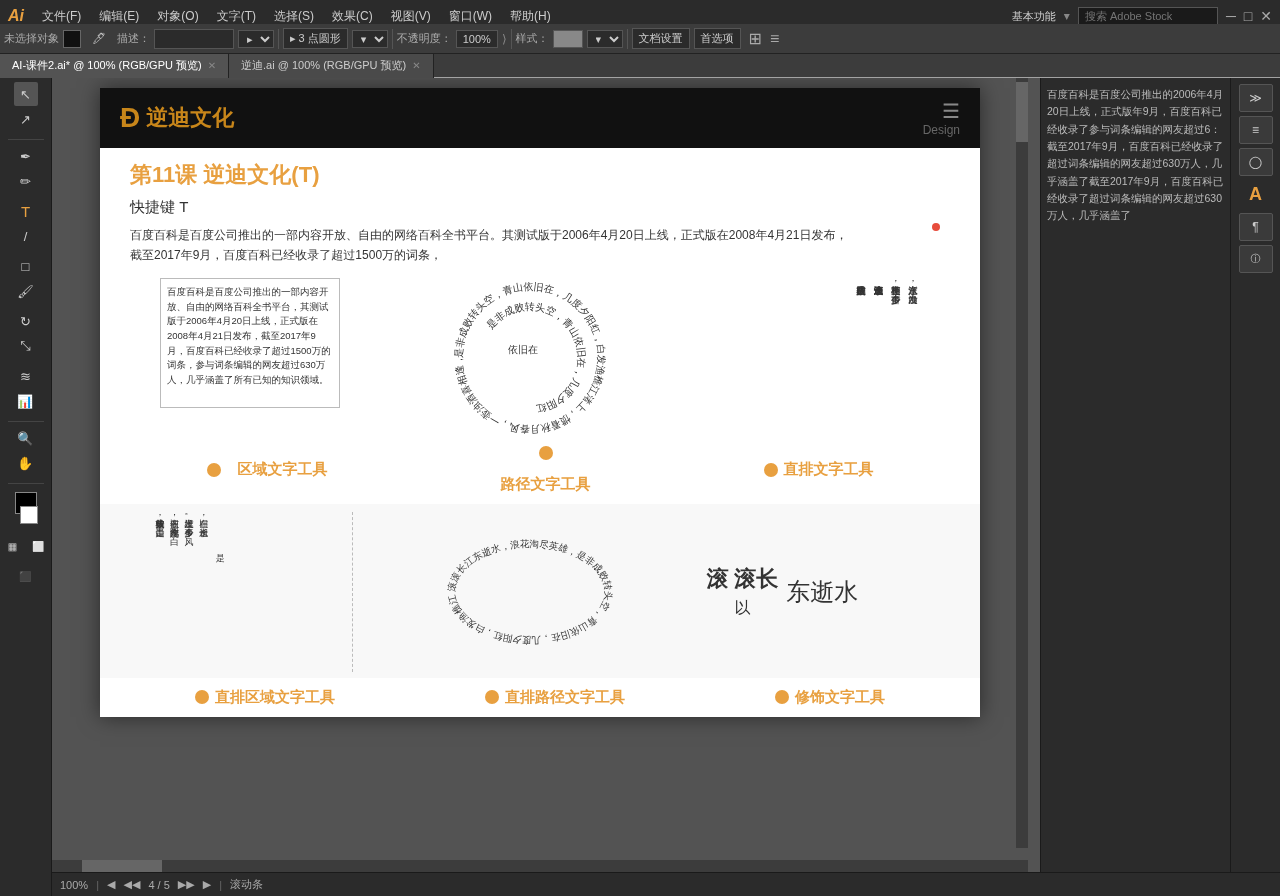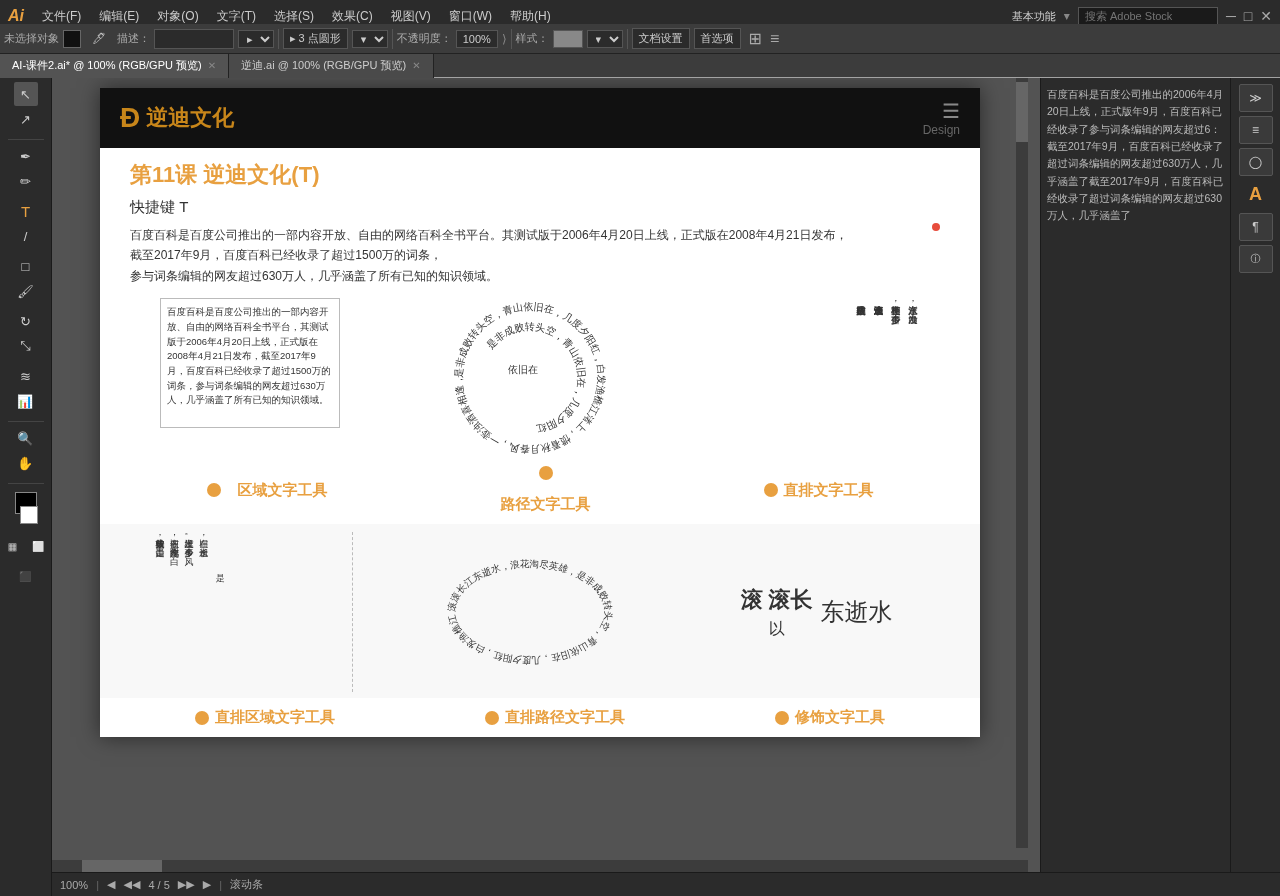--- a/index.html
+++ b/index.html
@@ -243,21 +243,20 @@
         </div>
 
         <div style="padding:4px 30px;">
           <span style="color:#333;font-size:15px;">快捷键 T</span>
         </div>
 
         <div style="padding:4px 30px;position:relative;">
           <div style="position:absolute;right:40px;top:2px;width:8px;height:8px;background:#e74c3c;border-radius:50%;"></div>
           <p style="color:#333;font-size:12px;line-height:1.7;">百度百科是百度公司推出的一部内容开放、自由的网络百科全书平台。其测试版于2006年4月20日上线，正式版在2008年4月21日发布，</p>
           <p style="color:#333;font-size:12px;line-height:1.7;">截至2017年9月，百度百科已经收录了超过1500万的词条，</p>
-          <p style="color:#333;font-size:12px;line-height:1.7;">参与词条编辑的网友超过630万人，几乎涵盖了所有已知的知识领域。</p>
         </div>
 
 
         <div style="display:flex;justify-content:space-around;padding:8px 20px 4px;align-items:flex-start;">
 
           <div style="display:flex;flex-direction:column;align-items:center;gap:4px;">
             <div style="width:180px;height:130px;border:1px solid #bbb;padding:6px;font-size:9.5px;color:#333;line-height:1.55;overflow:hidden;">
               <span>百度百科是百度公司推出的一部内容开放、自由的网络百科全书平台，其测试版于2006年4月20日上线，正式版在2008年4月21日发布，截至2017年9月，百度百科已经收录了超过1500万的词条，参与词条编辑的网友超过630万人，几乎涵盖了所有已知的知识领域。</span>
             </div>
           </div>
@@ -315,21 +314,21 @@
             <svg width="200" height="130" viewBox="0 0 200 130">
               <defs>
                 <path id="ellipsePath" d="M100,65 m-75,0 a75,45 0 1,1 150,0 a75,45 0 1,1 -150,0"></path>
               </defs>
               <text font-size="9.5" fill="#333">
                 <textPath href="#ellipsePath">滚滚长江东逝水，浪花淘尽英雄，是非成败转头空，青山依旧在，几度夕阳红，白发渔樵江渚上</textPath>
               </text>
             </svg>
           </div>
 
-          <div style="width:220px;height:160px;display:flex;align-items:center;justify-content:center;gap:8px;">
+          <div style="width:220px;height:160px;display:flex;align-items:center;justify-content:flex-start;gap:8px;">
             <div style="display:flex;flex-direction:column;align-items:center;">
               <span style="font-size:22px;color:#333;font-weight:bold;font-family:serif;">滚 滚长</span>
               <span style="font-size:16px;color:#333;font-family:serif;margin-top:4px;">以</span>
             </div>
             <span style="font-size:24px;color:#333;font-family:Liberation Sans, sans-serif;">东逝水</span>
           </div>
         </div>
 
         <div style="display:flex;justify-content:space-around;padding:10px 20px;">
           <div style="display:flex;align-items:center;gap:6px;">

